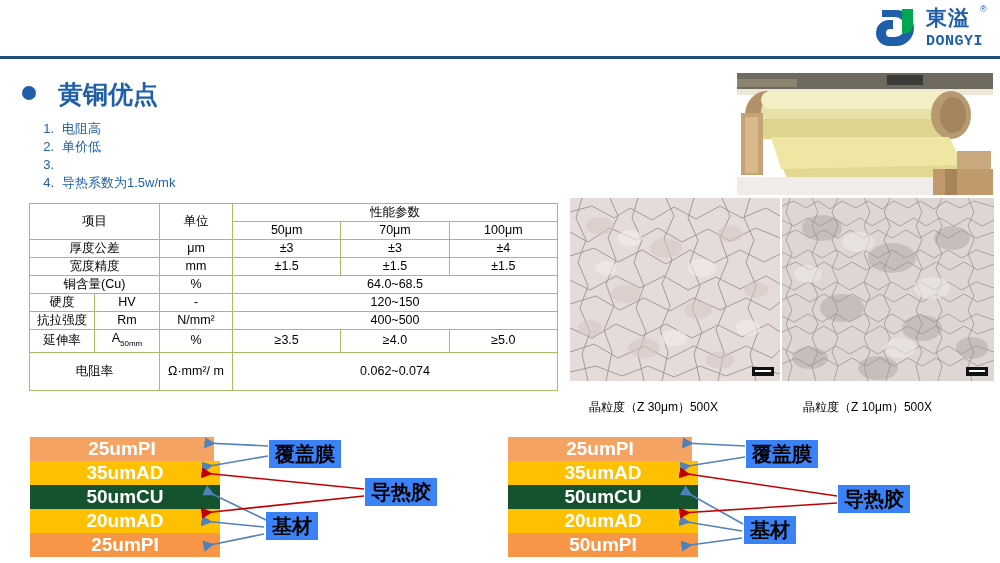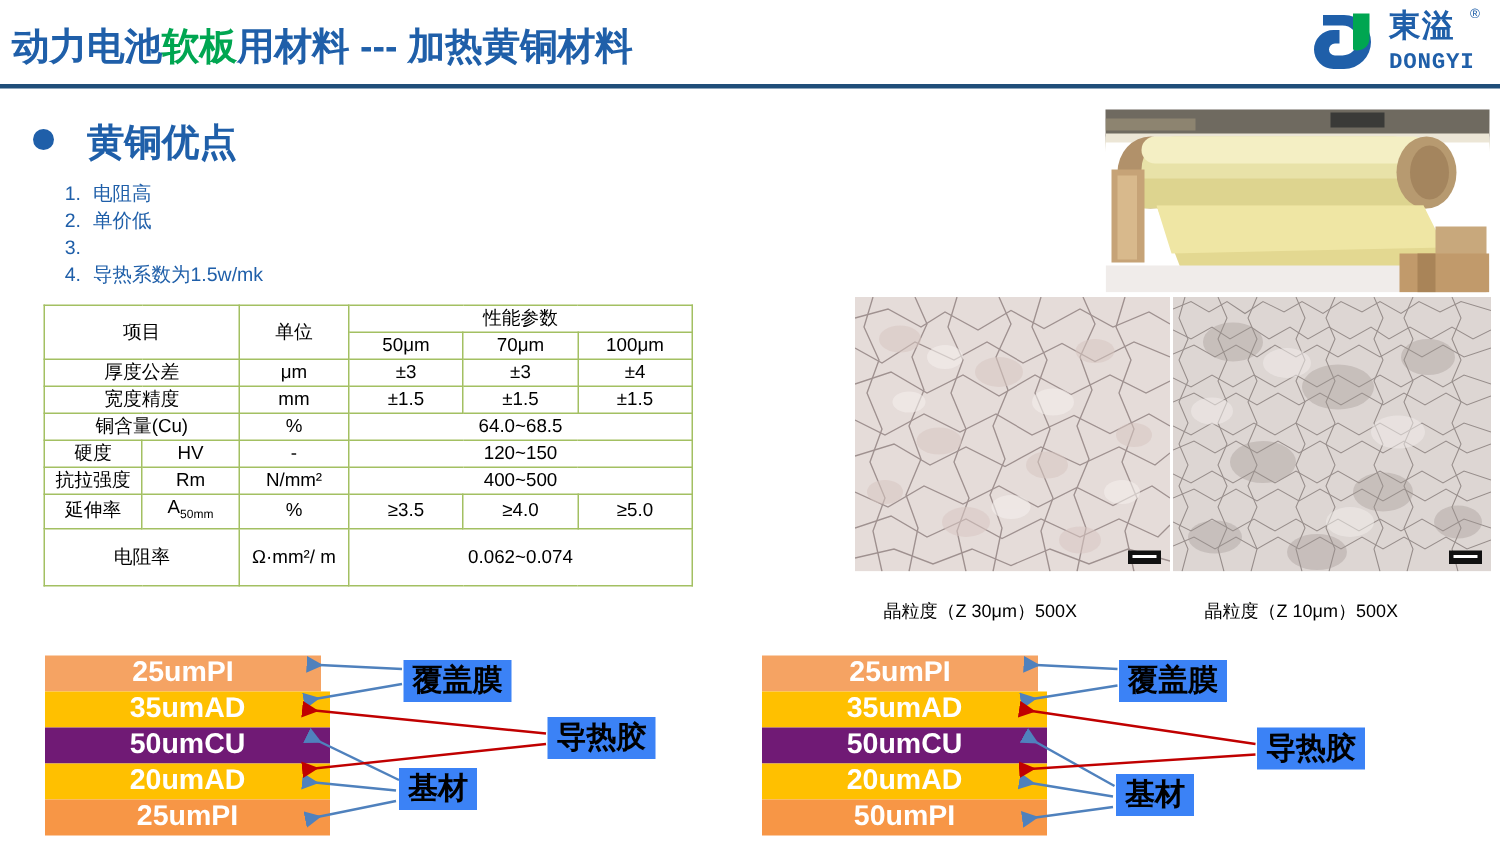--- a/index.html
+++ b/index.html
@@ -28,21 +28,21 @@
   .sec-title{position:absolute;left:58px;top:78px;font-size:25px;font-weight:bold;color:#1F5FA9;}
 
   
   .list{position:absolute;left:30px;top:120px;width:520px;}
   .list-item{display:flex;font-size:13px;color:#1F5FA9;line-height:18px;}
   .list-num{width:24px;text-align:right;padding-right:8px;}
   .list-txt{white-space:nowrap;}
 
   
   .tbl-wrap{position:absolute;left:29px;top:203px;width:529px;}
-  table.spec{border-collapse:collapse;width:433px;table-layout:fixed;}
+  table.spec{border-collapse:collapse;width:529px;table-layout:fixed;}
   table.spec td{border:1.5px solid #A3C062;text-align:center;font-size:12.5px;color:#000;
                 padding:1px 2px;line-height:15px;}
   .c-item{width:125px;}
   .c-sym{width:78px;}
   .c-unit{width:68px;}
   .c-50{width:86px;}
   .c-70{width:86px;}
   .c-100{width:86px;}
   .sub{font-size:8px;vertical-align:sub;}
   .tall{height:38px;}
@@ -61,40 +61,39 @@
   .cap-b{left:803px;}
 
   
   .stack{position:absolute;width:166px;}
   .stack-left{left:30px;top:437px;}
   .stack-right{left:508px;top:437px;}
   .layer{height:24px;line-height:24px;text-align:center;color:#ffffff;font-size:19px;
          font-weight:bold;position:relative;}
   .lay-pi-top{background:#F5A363;width:184px;}
   .lay-ad{background:#FFC000;width:190px;}
-  .lay-cu{background:#701a75;width:190px;}
+  .lay-cu{background:#14532d;width:190px;}
   .lay-pi-bot{background:#F79646;width:190px;}
 
   
   .callout{position:absolute;background:#3b82f6;color:#000;font-size:20px;font-weight:bold;
            padding:2px 6px;white-space:nowrap;line-height:24px;}
   .co-cover-l{left:269px;top:440px;}
   .co-glue-l{left:365px;top:478px;}
   .co-base-l{left:266px;top:512px;}
   .co-cover-r{left:746px;top:440px;}
   .co-glue-r{left:838px;top:485px;}
   .co-base-r{left:744px;top:516px;}
 
   svg.arrows{position:absolute;left:0;top:0;width:1000px;height:563px;pointer-events:none;}
 </style>
 </head>
 <body>
 
 <div class="header">
-  <div class="title"><span>动力电池</span><span class="grn">软板</span><span>用材料 --- 加热黄铜材料</span></div>
   <div class="logo">
     <div class="logo-mark">
       <svg width="46" height="44" viewBox="0 0 46 44">
         <path d="M6 4 h14 a18 18 0 0 1 0 36 h-7 a13 13 0 0 1 0 -26 h4 v9 h-3 a4 4 0 0 0 0 8 h5 a10 10 0 0 0 0 -20 h-13 z" fill="#1F5FA9"></path>
         <path d="M26 3 h11 v17 a8 8 0 0 1 -11 7 z" fill="#00A651"></path>
       </svg>
     </div>
     <div class="logo-cn">東溢</div>
     <div class="logo-reg">®</div>
     <div class="logo-en">DONGYI</div>

